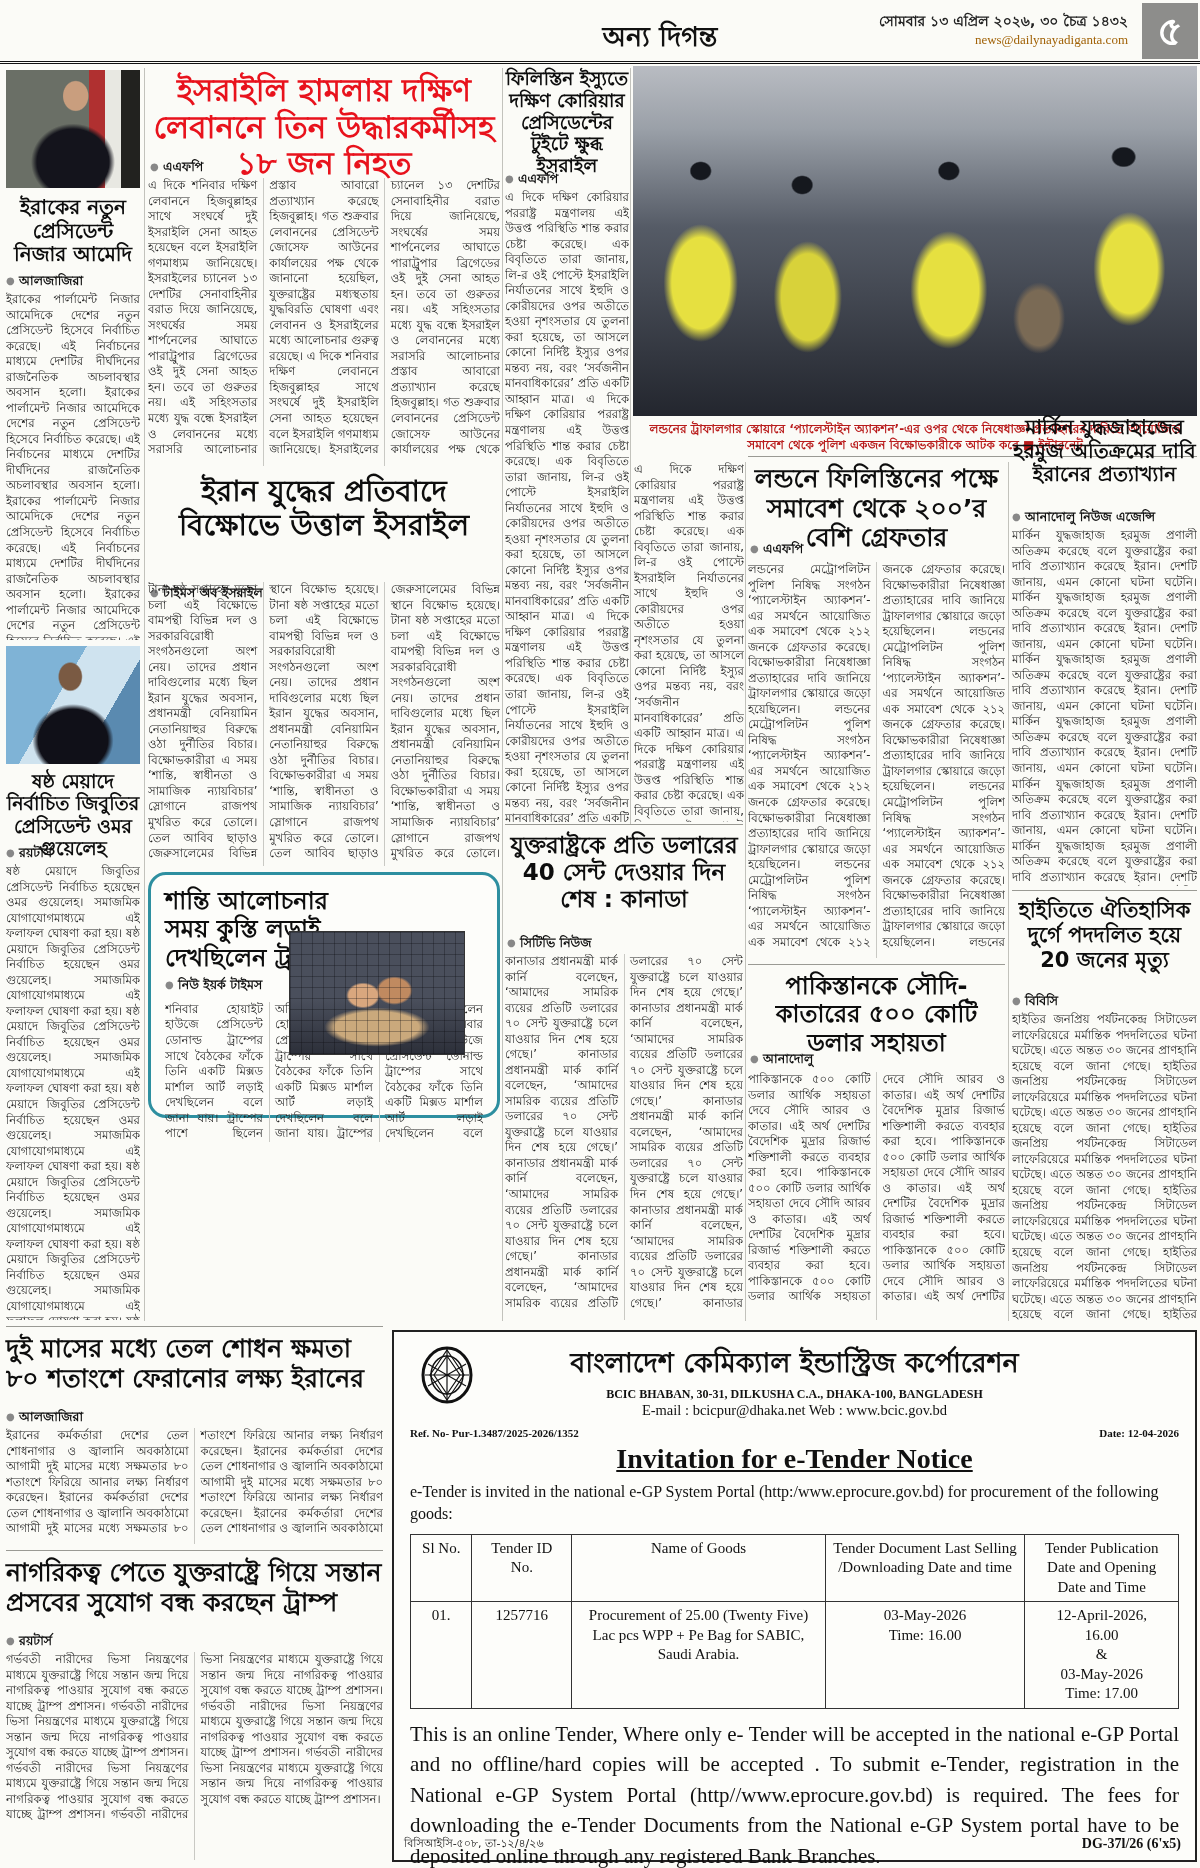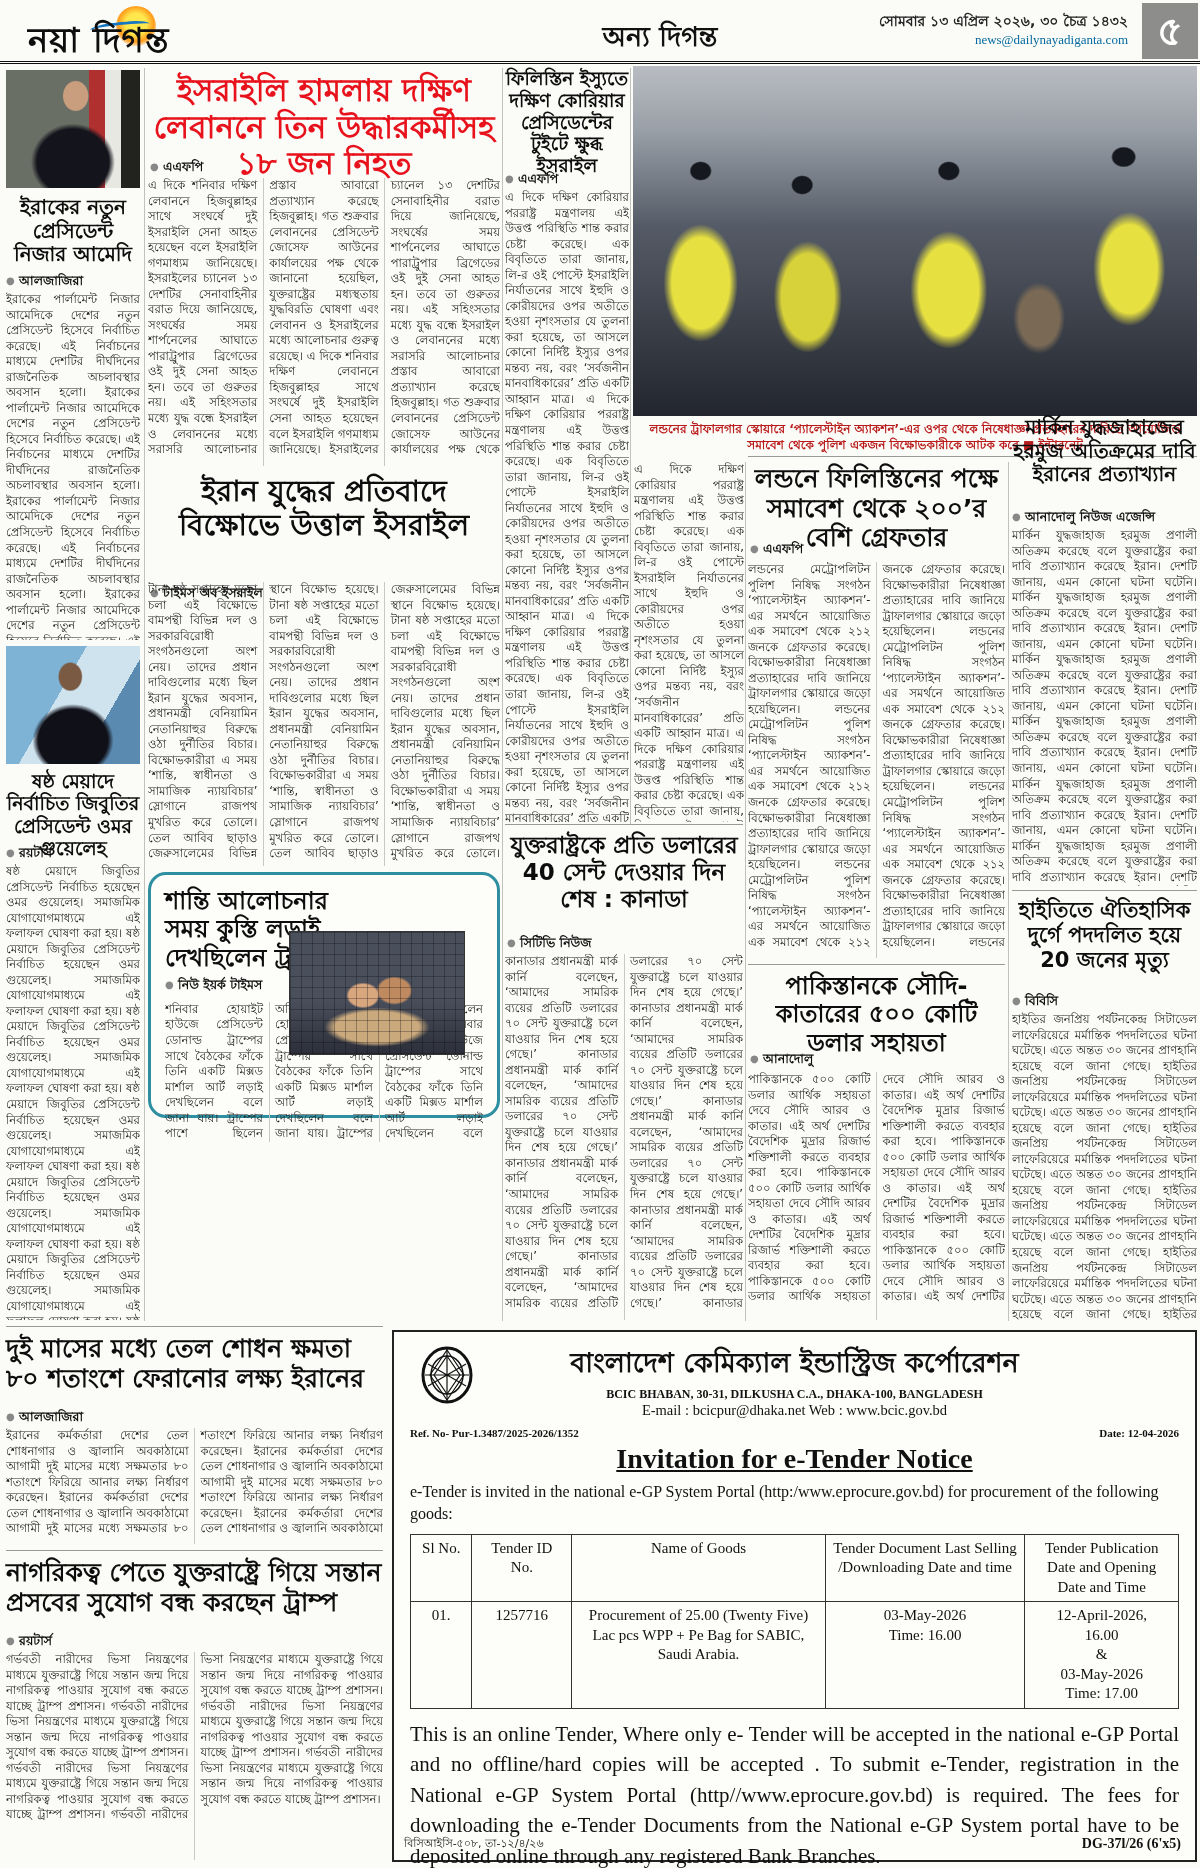--- a/index.html
+++ b/index.html
@@ -12,21 +12,21 @@
   
   #masthead { position:absolute; left:0; top:0; width:1200px; height:64px; border-bottom:3px double #111; }
   .logo-wrap { position:absolute; left:28px; top:4px; width:230px; height:56px; }
   .logo-sun { position:absolute; left:88px; top:2px; width:40px; height:40px; border-radius:50%;
     background:radial-gradient(circle at 50% 45%, #ffe84d 0 35%, #ff9d1c 60%, rgba(255,157,28,.25) 75%, transparent 80%); }
   .logo-wave { position:absolute; left:62px; top:18px; width:60px; height:10px; border-top:3px solid #1576c2; border-radius:50%; transform:rotate(-6deg); }
   .logo-text { position:absolute; left:0; top:10px; font-size:34px; font-weight:bold; color:#0d0d0d; letter-spacing:1px; }
   .center-title { position:absolute; left:540px; top:16px; width:240px; text-align:center; font-size:27px; font-weight:bold; color:#111; }
   .dateline { position:absolute; right:72px; top:12px; text-align:right; line-height:1.35; }
   .dateline .d1 { font-size:14px; font-weight:bold; color:#222; }
-  .dateline .d2 { font-size:13px; color:#0369a1; font-family:"Liberation Serif", serif; }
+  .dateline .d2 { font-size:13px; color:#a16207; font-family:"Liberation Serif", serif; }
   .pagenum-box { position:absolute; right:2px; top:3px; width:56px; height:56px; background:#8d8d8b;
     color:#fff; font-size:40px; font-weight:bold; text-align:center; line-height:56px; }
   
   .abs { position:absolute; }
   .hl { font-weight:bold; color:#0d0d0d; text-align:center; line-height:1.18; }
   .hl-red { color:#e8121c; }
   .hl-left { text-align:left; }
   .byline { font-size:12.5px; font-weight:bold; color:#111; }
   .byline .dot { color:#888; font-size:10px; vertical-align:1px; }
   .body-text { font-size:11.6px; line-height:1.34; text-align:justify; color:#222; overflow:hidden; }
@@ -83,25 +83,20 @@
   #tender .ad-code { position:absolute; right:14px; bottom:8px; font-size:14px; font-weight:bold; }
   #tender .press-code { position:absolute; left:10px; bottom:6px; font-size:11px; font-family:"DejaVu Sans", sans-serif; }
   #bcic-logo { position:absolute; left:26px; top:14px; }
 </style>
 </head>
 <body>
 
 <div id="page">
 
   <header id="masthead">
-    <div class="logo-wrap">
-      <div class="logo-sun"></div>
-      <div class="logo-wave"></div>
-      <div class="logo-text">নয়া দিগন্ত</div>
-    </div>
     <div class="center-title">অন্য দিগন্ত</div>
     <div class="dateline">
       <div class="d1">সোমবার ১৩ এপ্রিল ২০২৬, ৩০ চৈত্র ১৪৩২</div>
       <div class="d2">news@dailynayadiganta.com</div>
     </div>
     <div class="pagenum-box">৫</div>
   </header>
 
   <div class="vrule" style="left:144px; top:68px; height:1253px;"></div>
   <div class="vrule" style="left:502px; top:68px; height:1253px;"></div>

